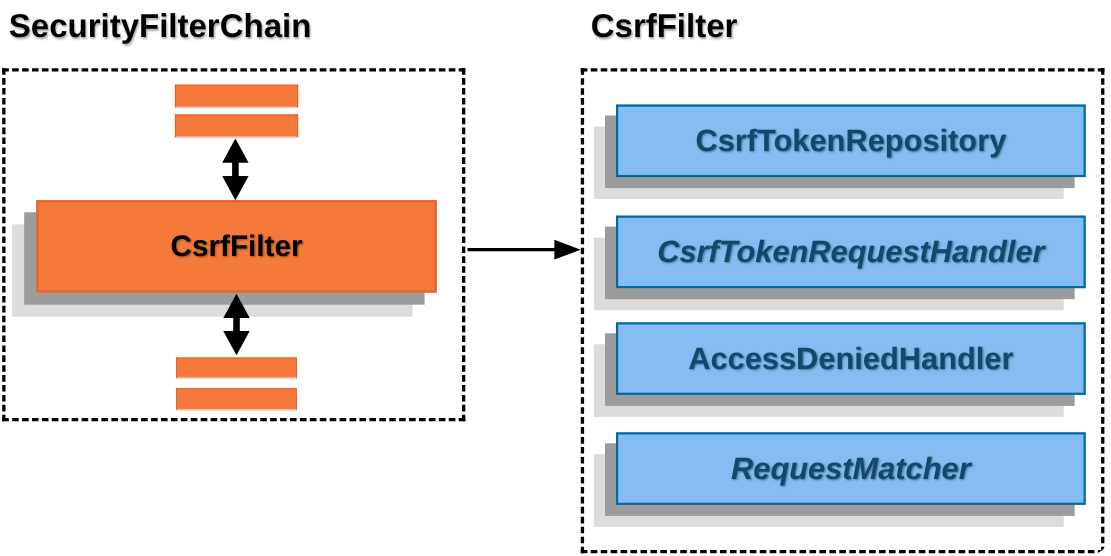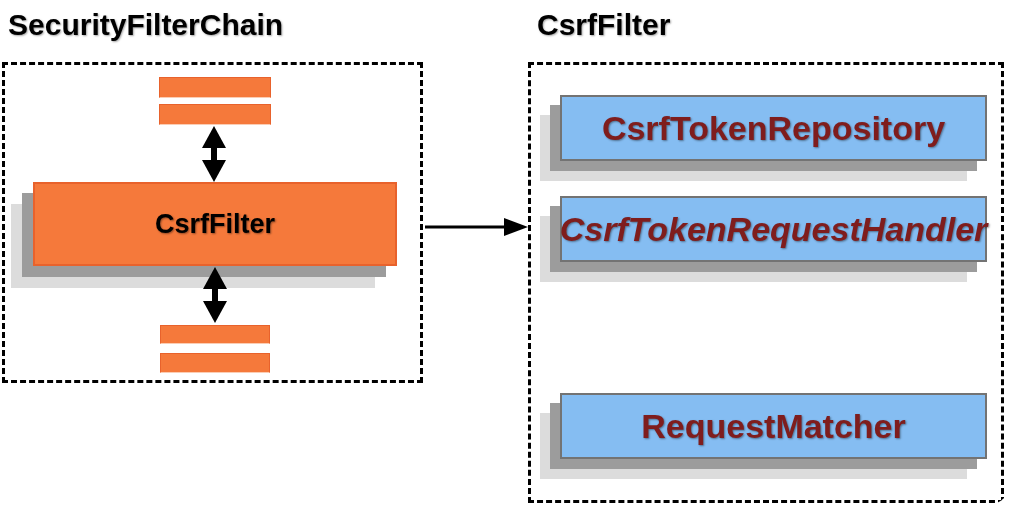--- a/index.html
+++ b/index.html
@@ -64,36 +64,36 @@
     color: #000000;
     text-shadow: 1px 1px 2px rgba(0,0,0,0.4);
   }
 
   .component-box {
     position: absolute;
     left: 560px;
     width: 427px;
     height: 66px;
     background: #85BDF2;
-    border: 2px solid #737373;
+    border: 2px solid #0369a1;
     box-sizing: border-box;
     box-shadow: -10px 10px 0 0 #9C9C9C, -20px 20px 0 0 #DCDCDC;
     display: flex;
     align-items: center;
     justify-content: center;
-    font-size: 34px;
+    font-size: 28px;
     font-weight: bold;
-    color: #7f1d1d;
+    color: #0c4a6e;
     text-shadow: 1px 1px 2px rgba(0,0,0,0.4);
     white-space: nowrap;
   }
   #component-0 { top: 95px; }
   #component-1 { top: 196px; font-style: italic; }
   #component-2 { top: 293px; }
-  #component-3 { top: 393px; }
+  #component-3 { top: 393px; font-style: italic; }
 
   #arrow-layer {
     position: absolute;
     left: 0; top: 0;
     width: 1010px;
     height: 505px;
     pointer-events: none;
   }
 </style>
 </head>
@@ -114,20 +114,21 @@
 
   <div id="bar-bottom-1" class="request-bar"></div>
   <div id="bar-bottom-2" class="request-bar"></div>
 
   <div id="csrf-container" class="dashed-container"></div>
 
   <div id="component-0" class="component-box">CsrfTokenRepository</div>
 
   <div id="component-1" class="component-box">CsrfTokenRequestHandler</div>
 
+  <div id="component-2" class="component-box">AccessDeniedHandler</div>
 
   <div id="component-3" class="component-box">RequestMatcher</div>
 
   <svg id="arrow-layer" viewBox="0 0 1010 505" xmlns="http://www.w3.org/2000/svg">
 
     <g>
       <line x1="214" y1="143" x2="214" y2="166" stroke="#000000" stroke-width="6"></line>
       <polygon points="214,126 202,148 226,148" fill="#000000"></polygon>
       <polygon points="214,182 202,160 226,160" fill="#000000"></polygon>
     </g>

